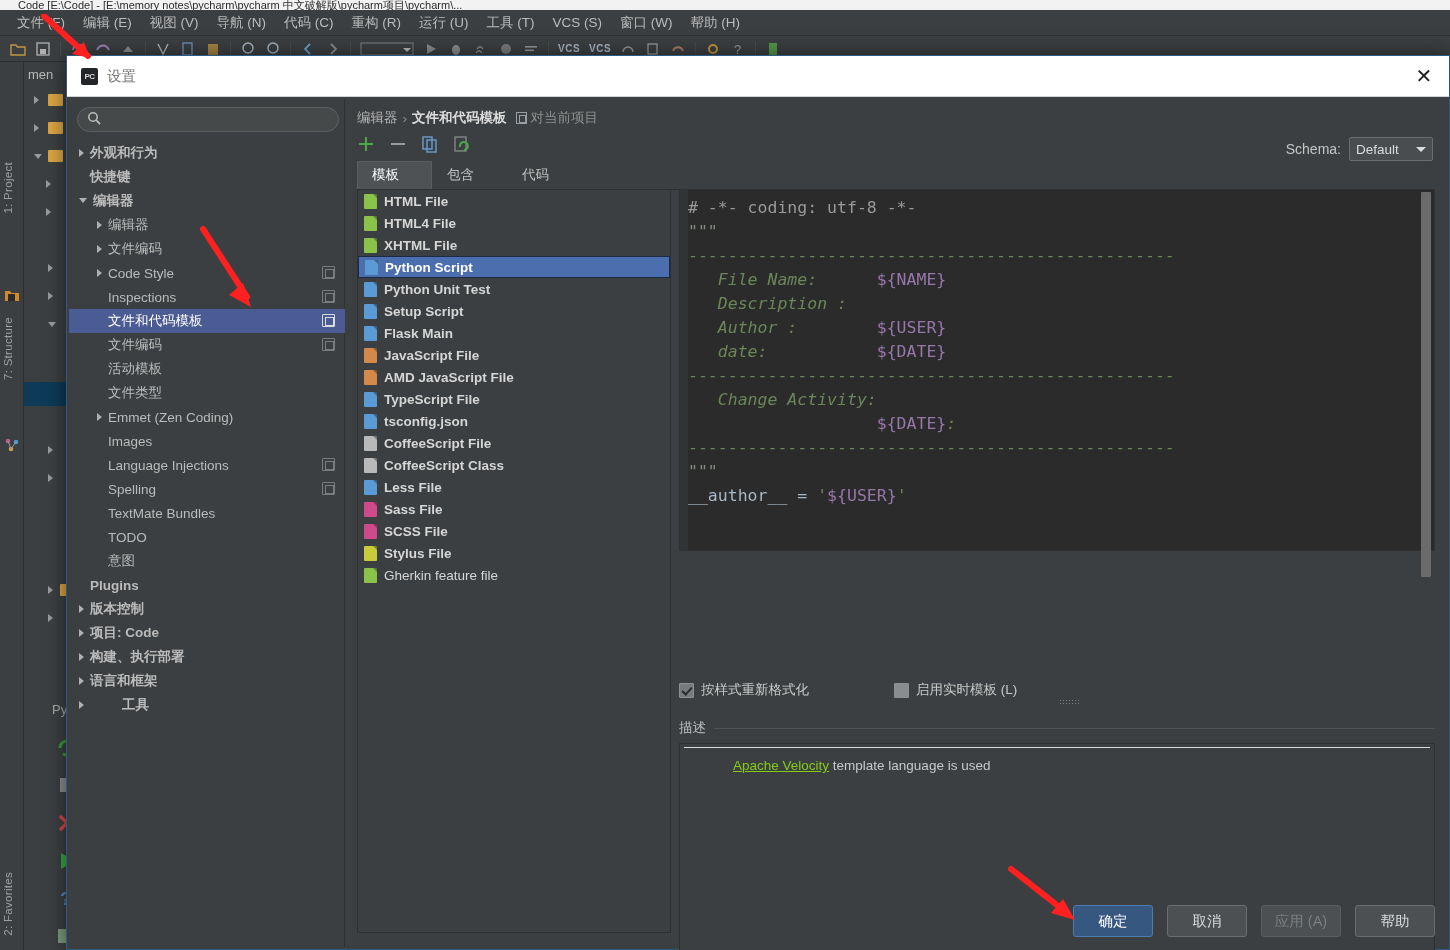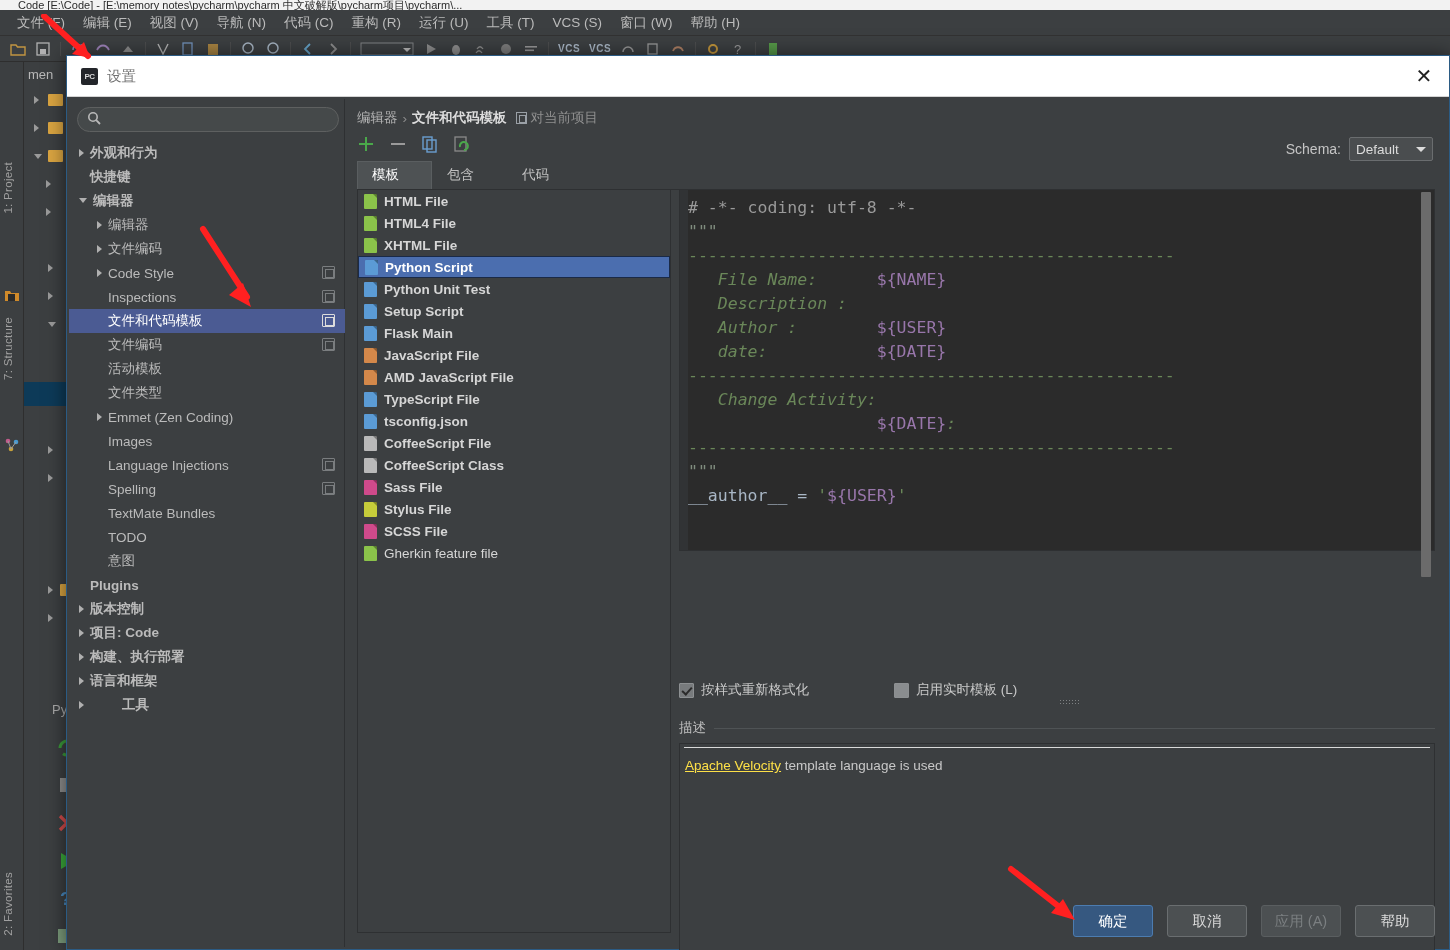--- a/index.html
+++ b/index.html
@@ -251,21 +251,21 @@
     right:12px; color:#c0c0c0; font-size:13.5px;
   }
   #desc-label .ruler { flex:1; height:1px; background:#4f5355; margin-left:8px;}
 
   #desc-box {
     position:absolute; left:334px; top:644px; right:12px; height:210px;
     background:#3c3f41; border:1px solid #2e3032;
   }
   #desc-box .topline { position:absolute; left:4px; right:4px; top:3px; height:1px; background:#d9d9d9;}
   #desc-text { position:absolute; left:5px; top:14px; font-size:13.5px; color:#c8c8c8; }
-  #desc-text a { color:#fde047; text-decoration:underline; }
+  #desc-text a { color:#84cc16; text-decoration:underline;margin-left:48px; }
 
   #dlg-buttons {
     position:absolute; right:12px; bottom:10px; display:flex; gap:14px;
   }
   .dbtn {
     width:80px; height:32px; border-radius:3px;
     font-size:14.5px; display:flex; align-items:center; justify-content:center;
     background:#4c5052; border:1px solid #6a6e70; color:#dcdcdc;
   }
   .dbtn.primary { background:#365880; border:1px solid #4c7cb0; color:#ffffff; }
@@ -746,30 +746,34 @@
           </div>
           <div class="tl-row bold">
             <span class="fico" style="background: rgb(185, 185, 185);"></span>
             <span>CoffeeScript File</span>
           </div>
           <div class="tl-row bold">
             <span class="fico" style="background: rgb(185, 185, 185);"></span>
             <span>CoffeeScript Class</span>
           </div>
           <div class="tl-row bold">
+            <span class="fico" style="background: rgb(91, 155, 213);"></span>
+            <span>Less File</span>
+          </div>
+          <div class="tl-row bold">
             <span class="fico" style="background: rgb(207, 74, 139);"></span>
             <span>Sass File</span>
           </div>
           <div class="tl-row bold">
+            <span class="fico" style="background: rgb(207, 74, 139);"></span>
+            <span>SCSS File</span>
+          </div>
+          <div class="tl-row bold">
             <span class="fico" style="background: rgb(198, 204, 58);"></span>
             <span>Stylus File</span>
-          </div>
-          <div class="tl-row bold">
-            <span class="fico" style="background: rgb(207, 74, 139);"></span>
-            <span>SCSS File</span>
           </div>
           <div class="tl-row">
             <span class="fico" style="background: rgb(139, 195, 74);"></span>
             <span>Gherkin feature file</span>
           </div>
         </div>
 
       <div id="editor-wrap">
         <div id="gutter"></div>
         <div id="code"><div><span class="c-comment"># -*- coding: utf-8 -*-</span></div><div><span class="c-str">"""</span></div><div><span class="c-plain"></span></div><div><span class="c-dash">-------------------------------------------------</span></div><div><span class="c-doc">   File Name:      </span><span class="c-var">${NAME}</span></div><div><span class="c-doc">   Description :</span></div><div><span class="c-doc">   Author :        </span><span class="c-var">${USER}</span></div><div><span class="c-doc">   date:           </span><span class="c-var">${DATE}</span></div><div><span class="c-dash">-------------------------------------------------</span></div><div><span class="c-doc">   Change Activity:</span></div><div><span class="c-doc">                   </span><span class="c-var">${DATE}</span><span class="c-doc">:</span></div><div><span class="c-dash">-------------------------------------------------</span></div><div><span class="c-str">"""</span></div><div><span class="c-plain">__author__ = </span><span class="c-sq">'</span><span class="c-var">${USER}</span><span class="c-sq">'</span></div></div>

